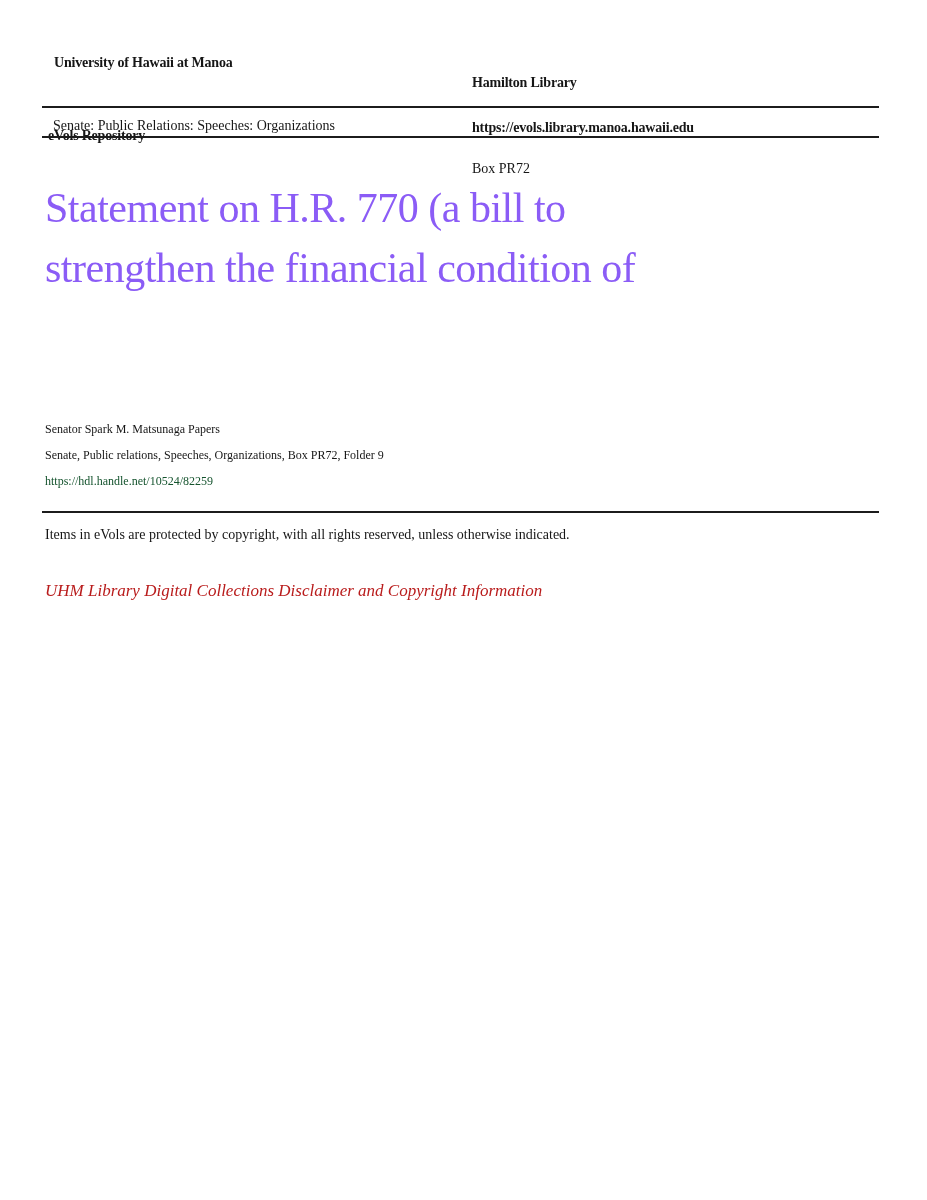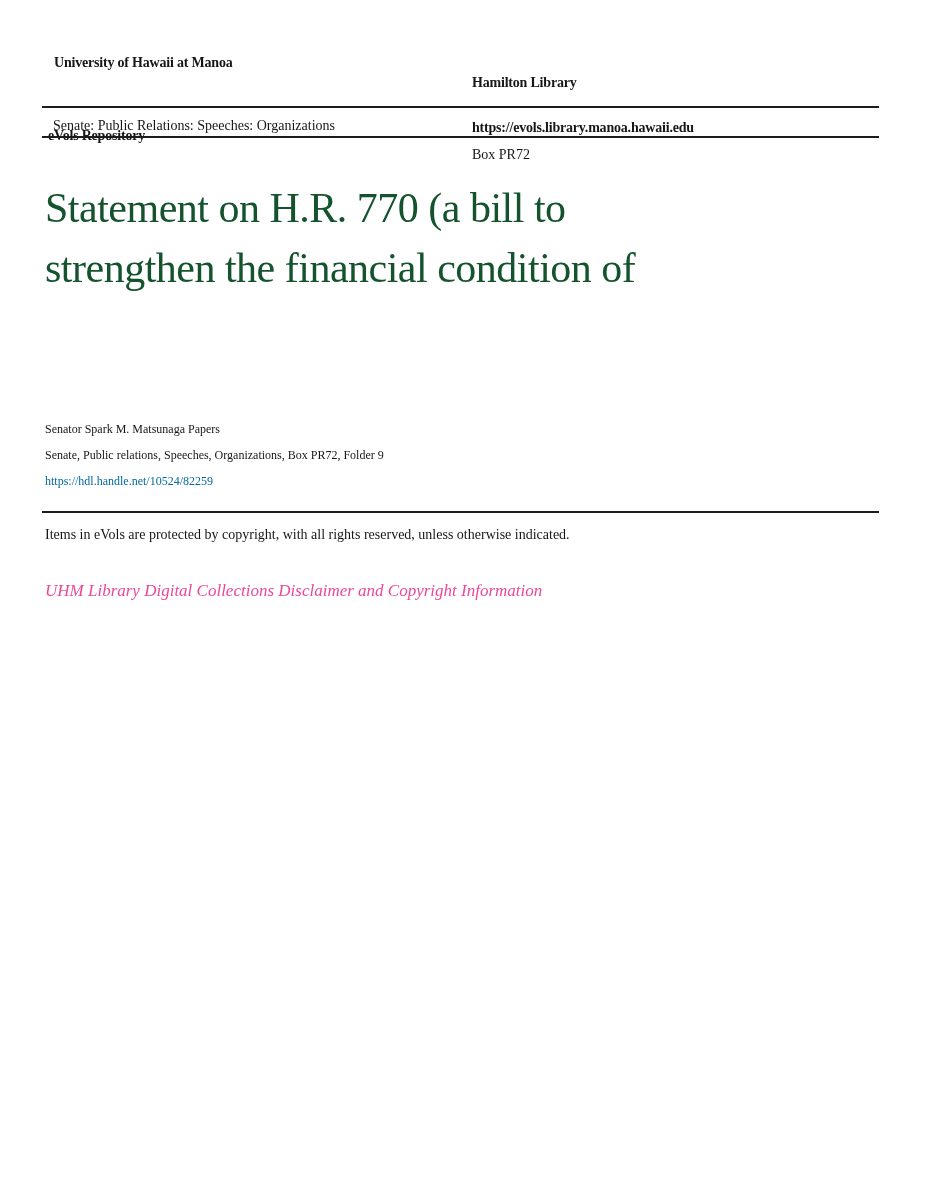--- a/index.html
+++ b/index.html
@@ -22,59 +22,59 @@
   }
   .hdr-small {
     font-size:14px;
     white-space:nowrap;
   }
   .hdr-l1a { left:54px;  top:55px; }
   .hdr-l1b { left:472px; top:55px;margin-top:20px; }
   .hdr-l2a { left:48px;  top:86px;margin-top:42px; }
   .hdr-l2b { left:472px; top:86px;margin-top:34px; }
   .hdr-r2a { left:53px;  top:118px; }
-  .hdr-r2b { left:472px; top:116px;margin-top:31px; }
+  .hdr-r2b { left:472px; top:130px;margin-top:31px; }
 
   .rule {
     left:42px;
     width:837px;
     height:2px;
     background:#1c1c1c;
   }
   .rule-1 { top:106px; }
   .rule-2 { top:136px; }
   .rule-3 { top:511px; }
 
   
   .title-block { left:45px; top:178px; width:840px; }
   .title-line {
     font-size:42px;
     line-height:60px;
     letter-spacing:-0.5px;
     white-space:nowrap;
-    color:#14532d;
+    color:#8b5cf6;
   }
 
   
   .meta-block { left:45px; top:416px; width:840px; }
   .meta-line {
     font-size:12px;
     line-height:26px;
     white-space:nowrap;
   }
-  .meta-link { color:#0369a1; text-decoration:none; }
+  .meta-link { color:#14532d; text-decoration:none; }
 
   
   .copyright-line { left:45px; top:527px; font-size:14px; white-space:nowrap; }
   .disclaimer-line {
     left:45px; top:581px;
     font-size:17px;
     font-style:italic;
     white-space:nowrap;
-    color:#ec4899;
+    color:#b91c1c;
     text-decoration:none;
   }
 </style>
 </head>
 <body>
 
 <div>
 
   <div class="abs hdr-bold hdr-l1a">University of Hawaii at Manoa</div>
   <div class="abs hdr-bold hdr-l1b">Hamilton Library</div>

